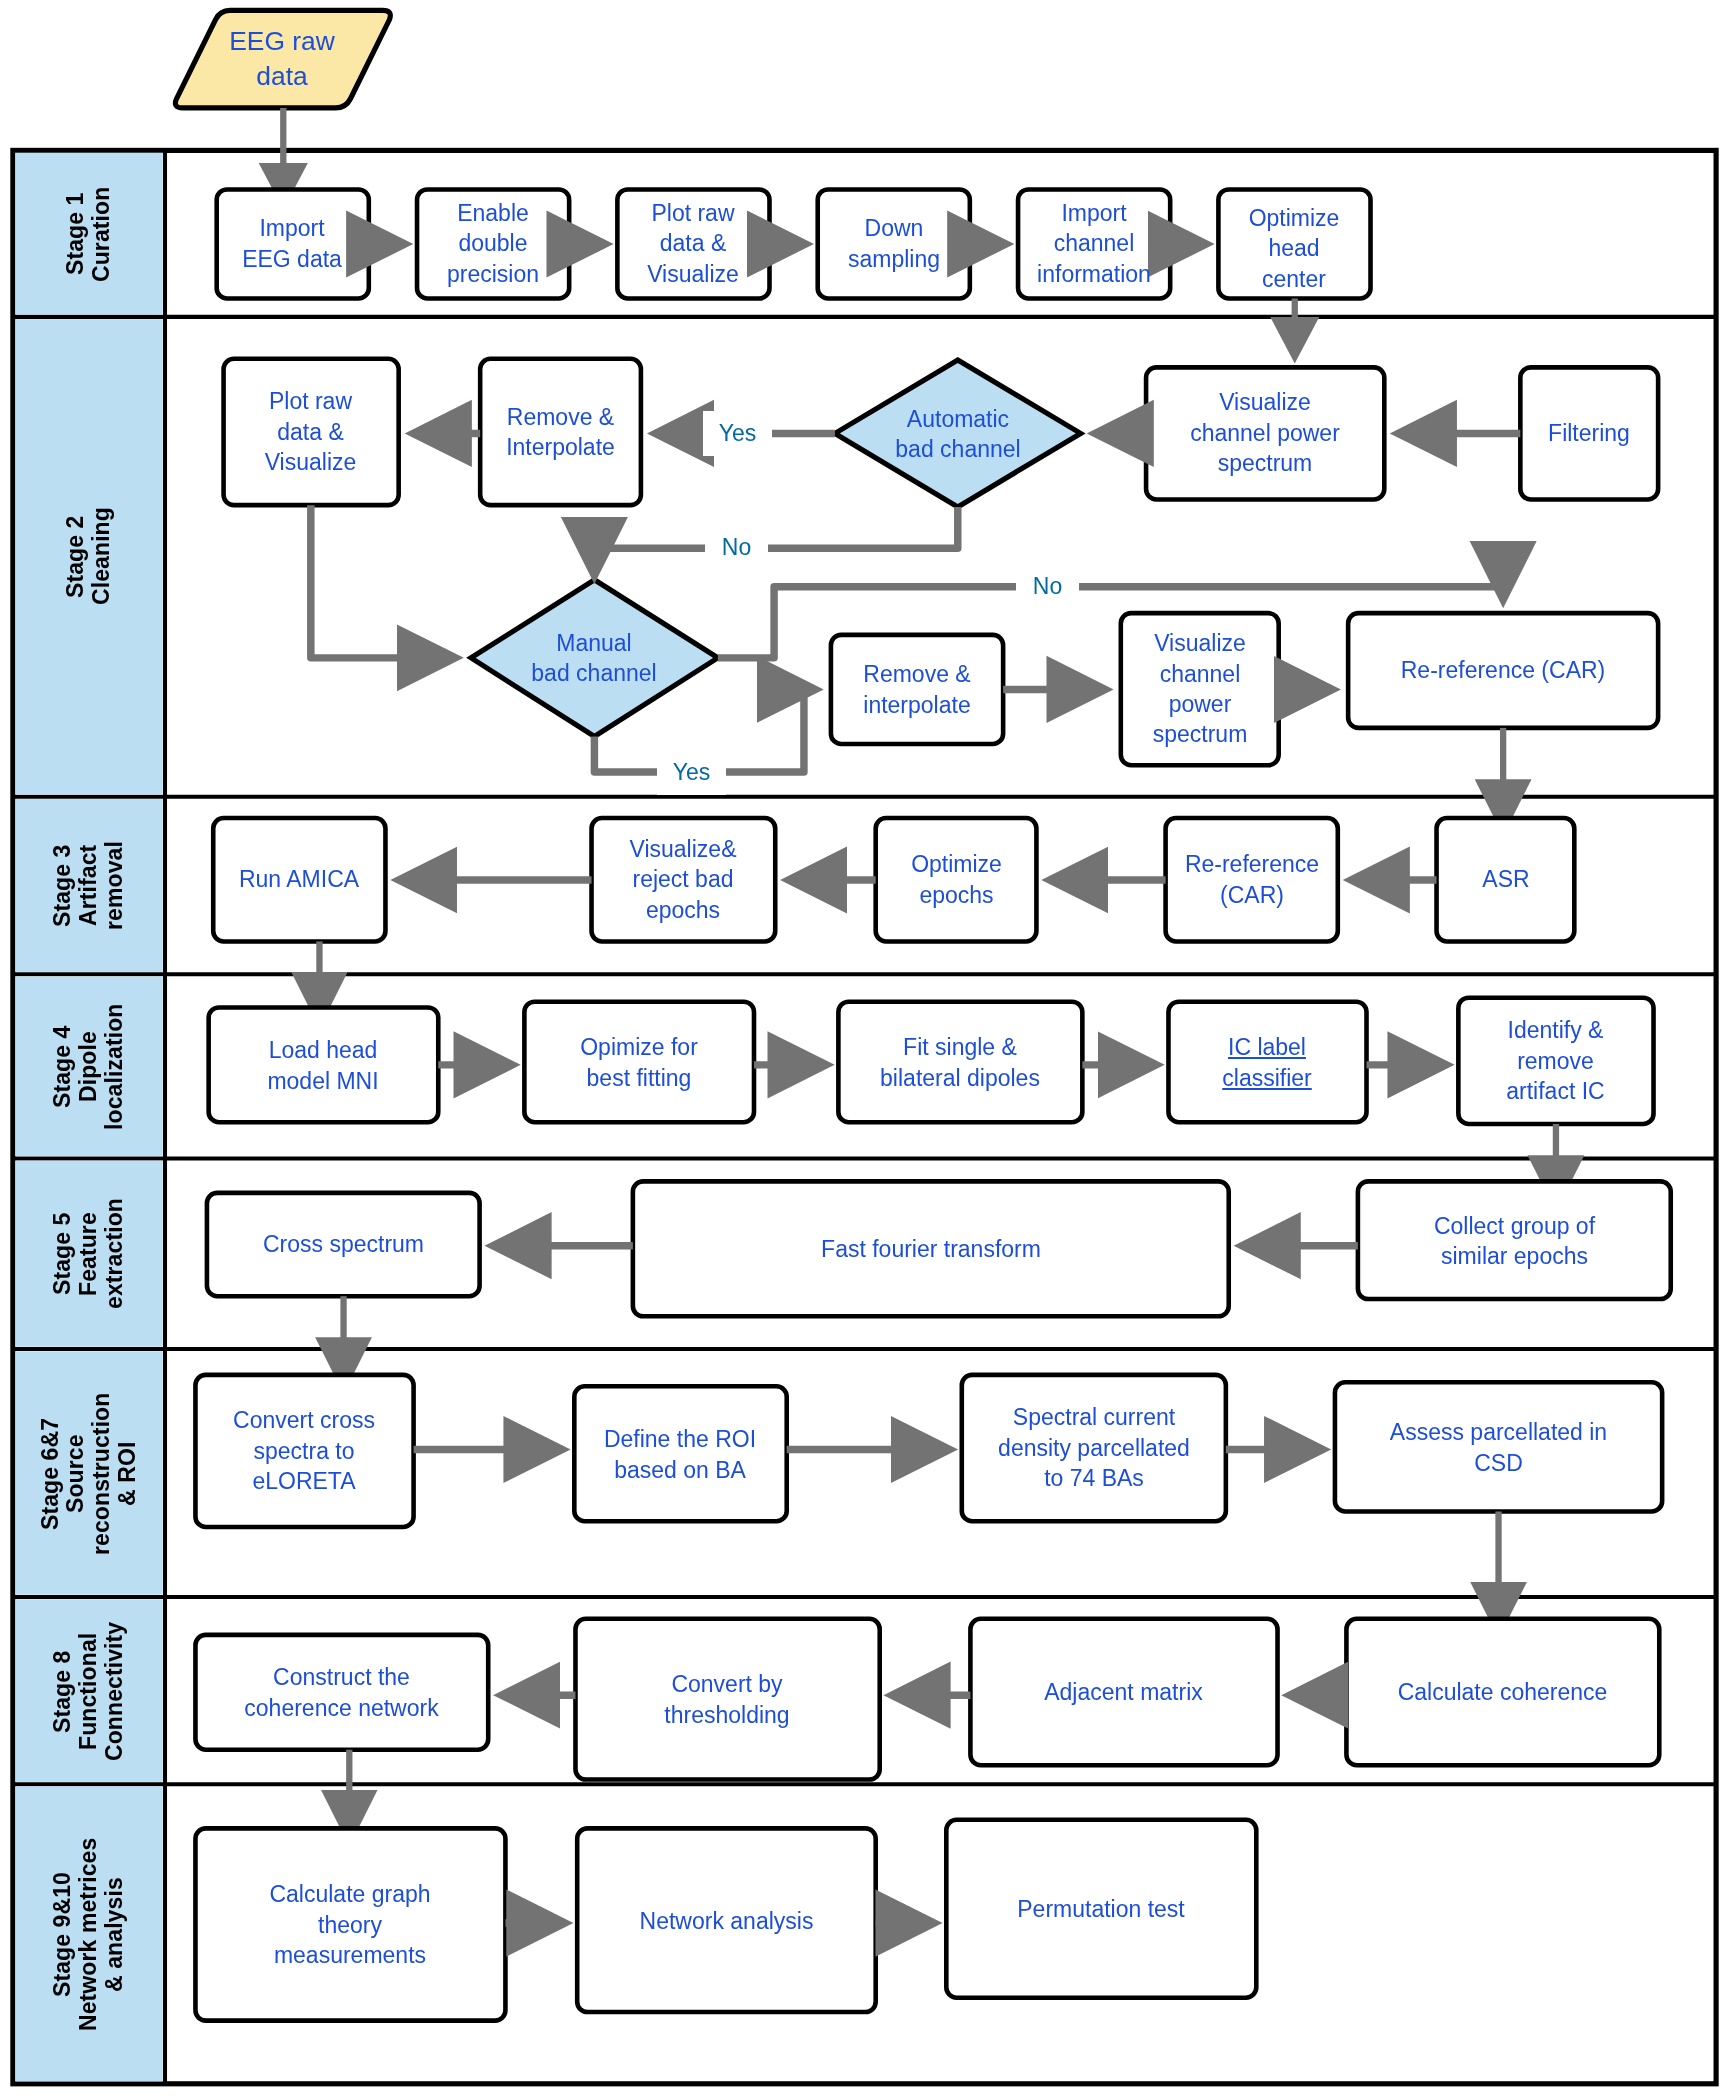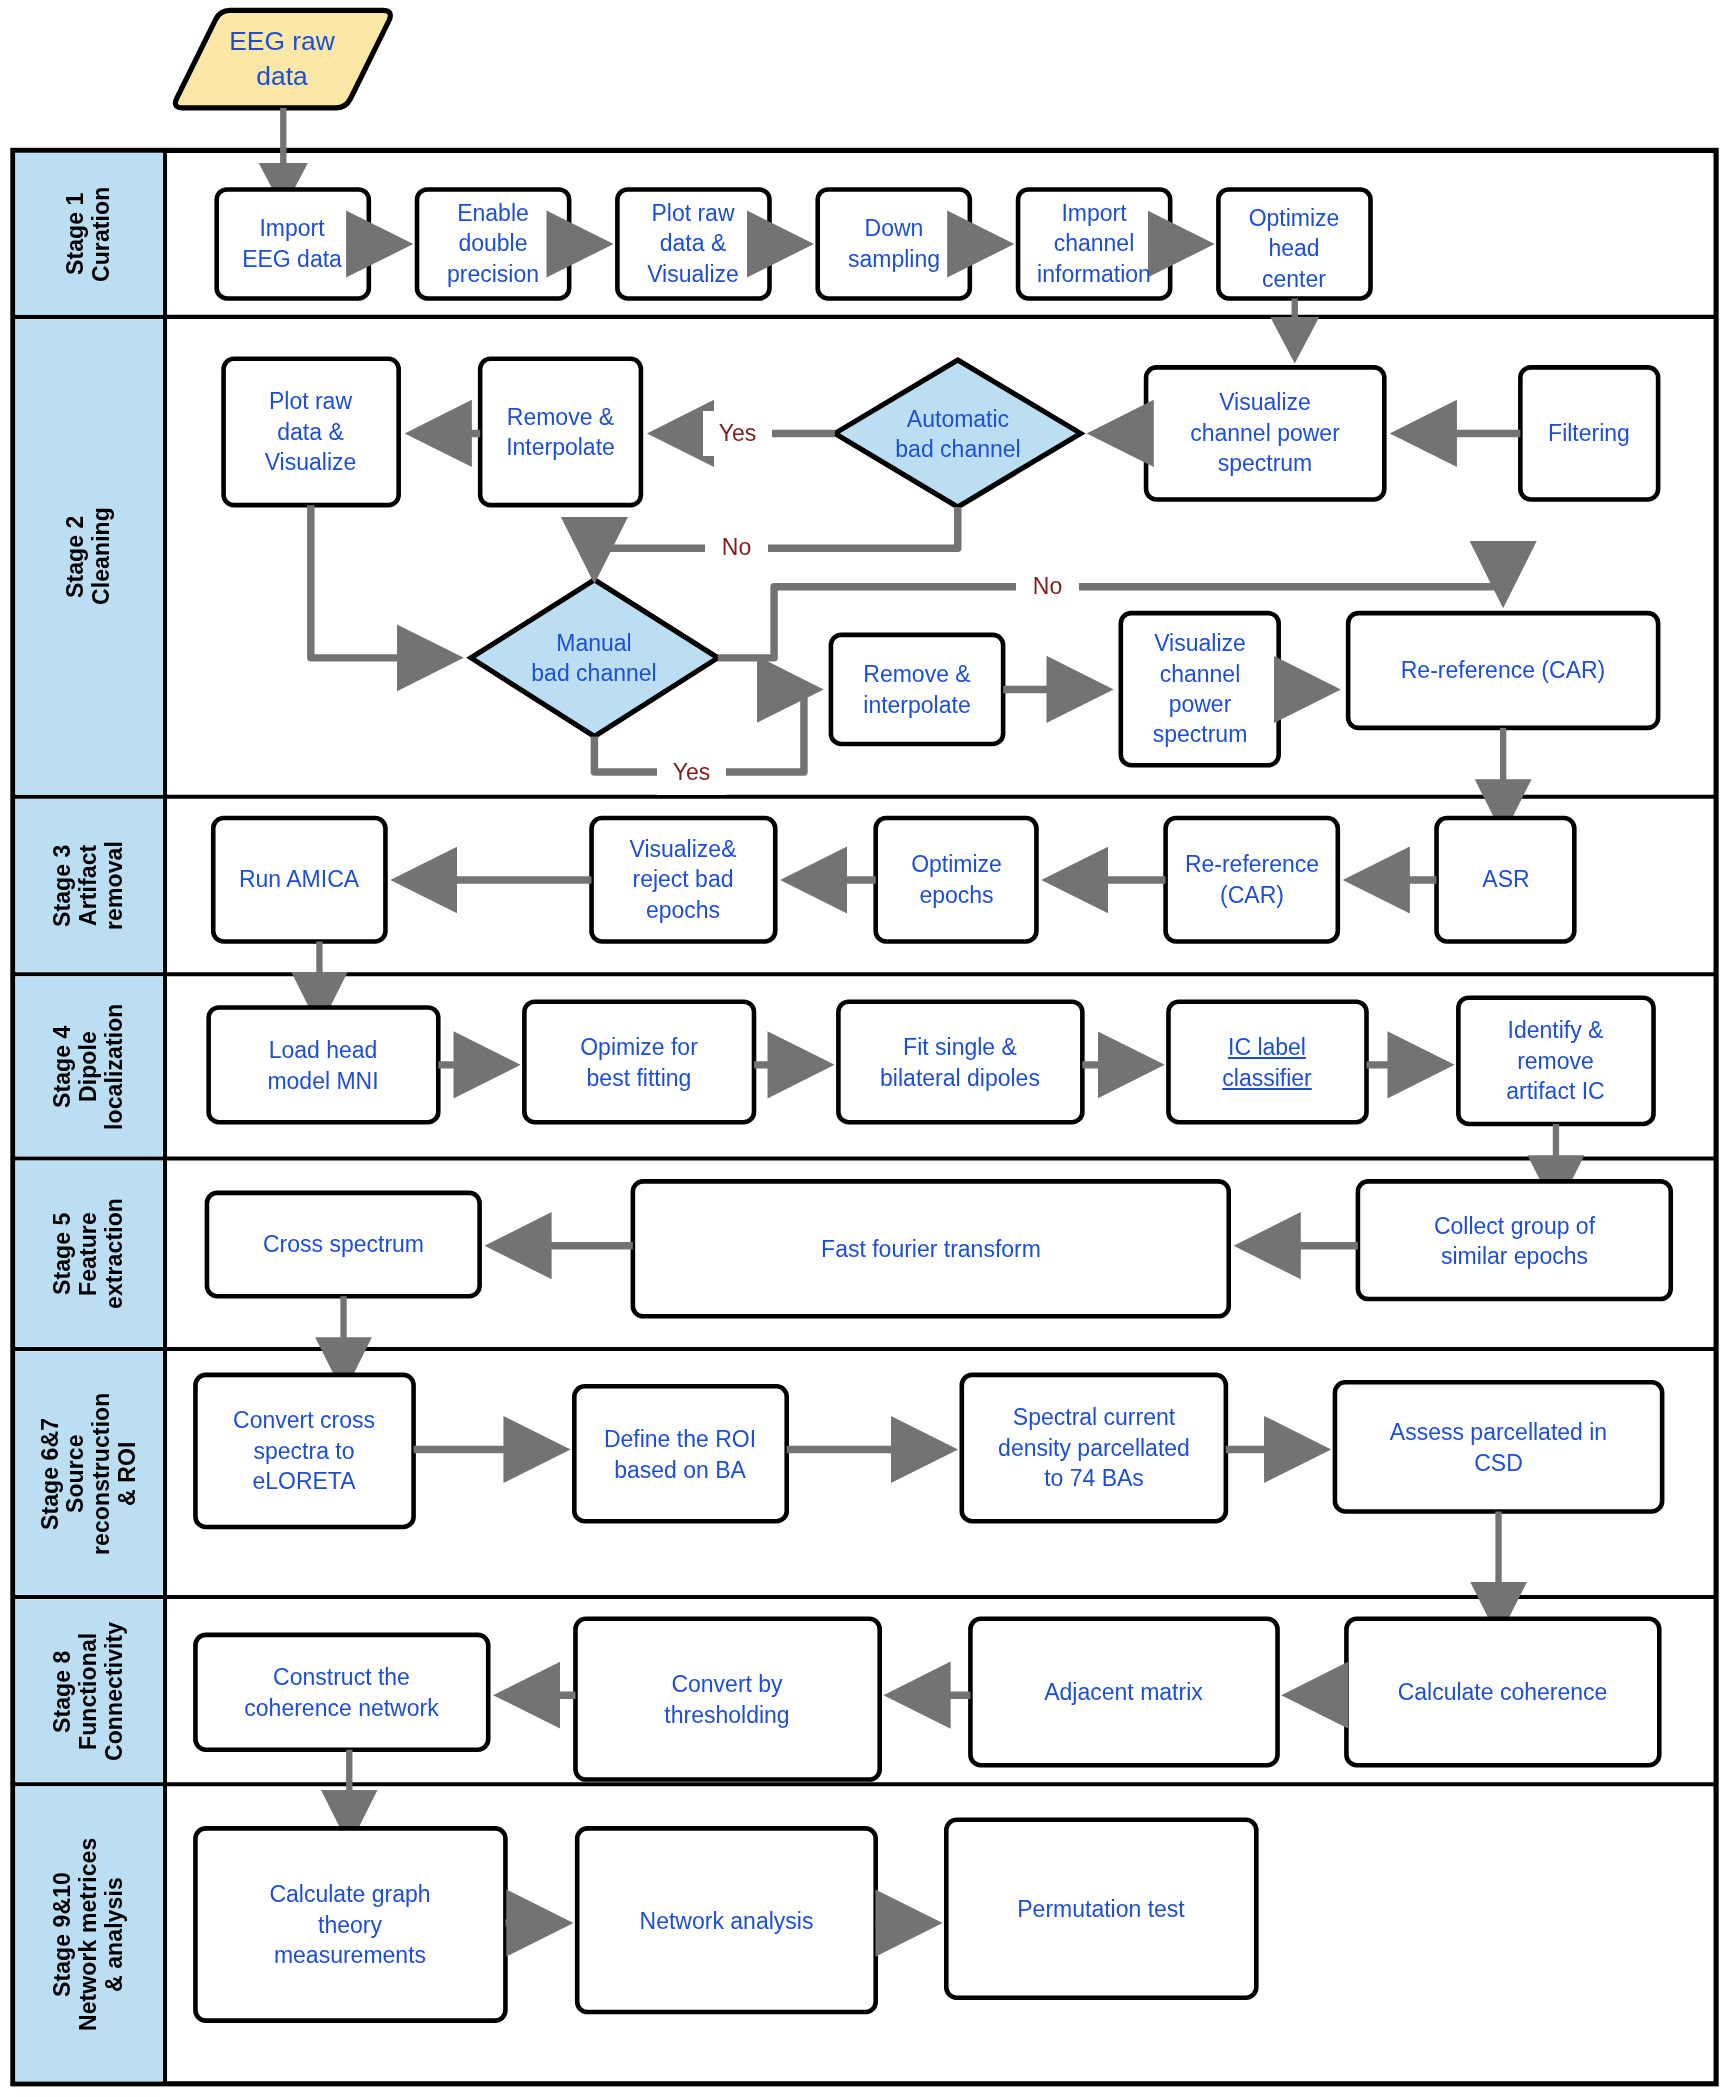--- a/index.html
+++ b/index.html
@@ -7,21 +7,21 @@
         font-family:"Liberation Sans","DejaVu Sans",sans-serif;}
   svg{position:absolute;left:0;top:0;width:1729px;height:2097px;}
   .lane-label{position:absolute;display:flex;align-items:center;justify-content:center;
               writing-mode:vertical-rl;transform:rotate(180deg);
               font-weight:bold;font-size:23px;color:#000;text-align:center;line-height:1.12;
               letter-spacing:0.1px;}
   .node-text{position:absolute;display:flex;align-items:center;justify-content:center;
              text-align:center;font-size:23px;color:#1d4ed8;line-height:1.32;
              pointer-events:none;padding:0 3.4px;box-sizing:border-box;}
   .edge-label{position:absolute;display:flex;align-items:center;justify-content:center;
-              font-size:23px;color:#7f1d1d;background:#fff;}
+              font-size:23px;color:#0369a1;background:#fff;}
 </style>
 </head>
 <body>
 
 <div id="root">
 
   <svg viewBox="0 0 3011 3653" xmlns="http://www.w3.org/2000/svg">
     <defs>
       <marker id="ah" markerWidth="9" markerHeight="9" refX="6.2" refY="4.5" orient="auto" markerUnits="strokeWidth">
         <path d="M0,0.6 L7.4,4.5 L0,8.4 z" fill="#737373"></path>

